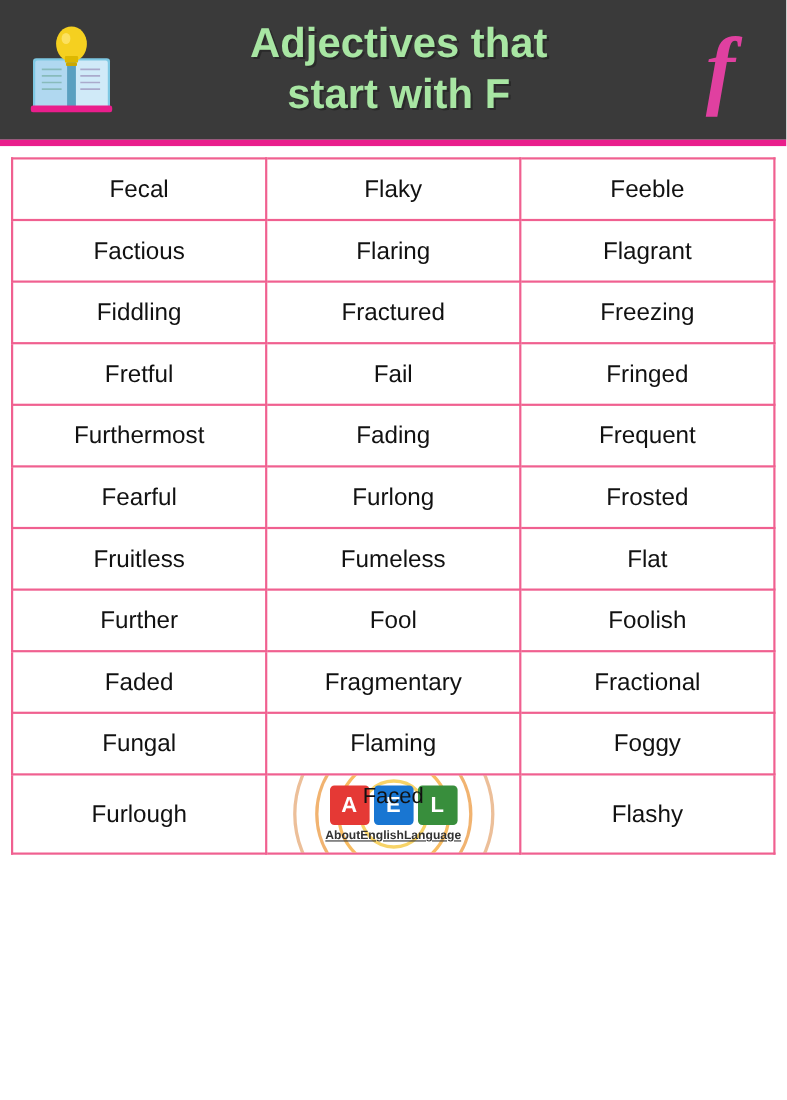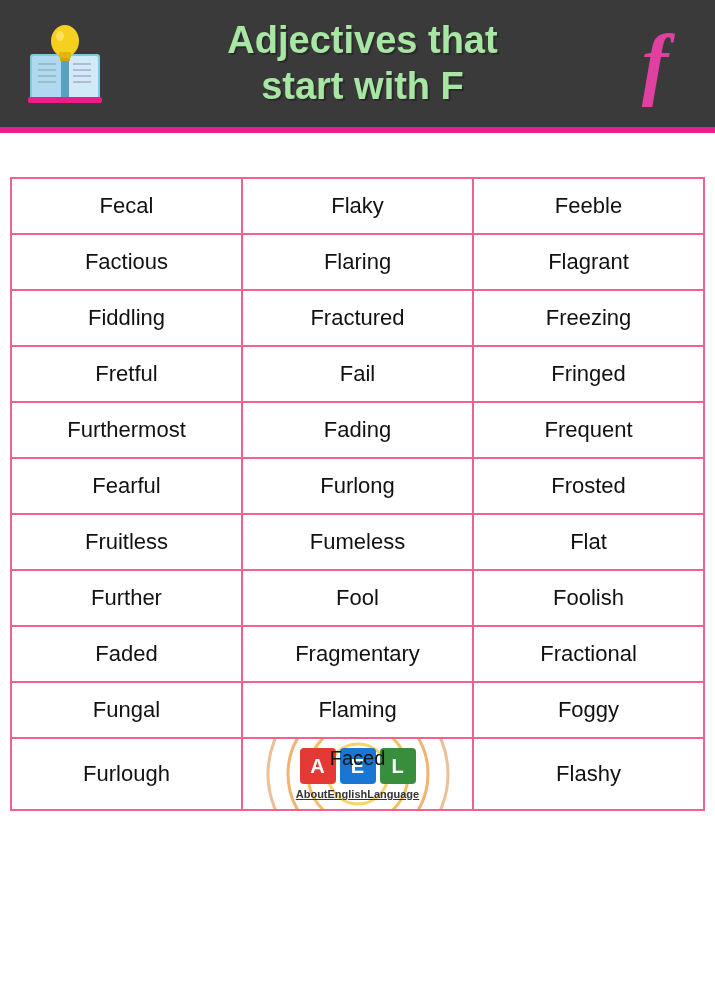--- a/index.html
+++ b/index.html
@@ -8,21 +8,21 @@
       min-height: 1000px;
       font-family: Arial, sans-serif;
       background: #fff;
     }
 
     
     .header {
       background: #3a3a3a;
       padding: 18px 20px 18px 20px;
       display: flex;
-      align-items: center;
+      align-items: flex-start;
       justify-content: space-between;
       min-height: 120px;
     }
 
     .header-icon {
       width: 90px;
       height: 90px;
       flex-shrink: 0;
       position: relative;
     }
@@ -57,21 +57,20 @@
 
     
     .table-container {
       padding: 10px;
       background: #fff;
     }
 
     table {
       width: 100%;
       border-collapse: collapse;
-      margin-top: 34px;
     }
 
     td {
       border: 2px solid #f06090;
       text-align: center;
       padding: 14px 8px;
       font-size: 22px;
       font-family: Arial, sans-serif;
       color: #111;
       width: 33.33%;

